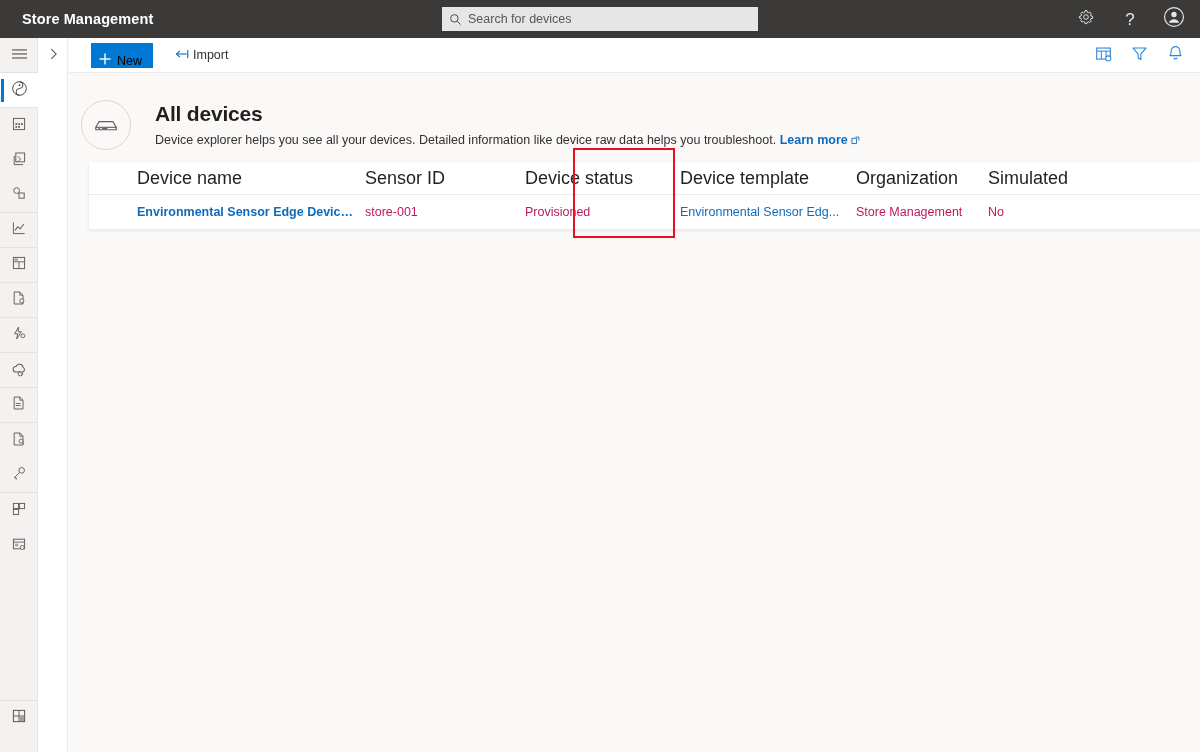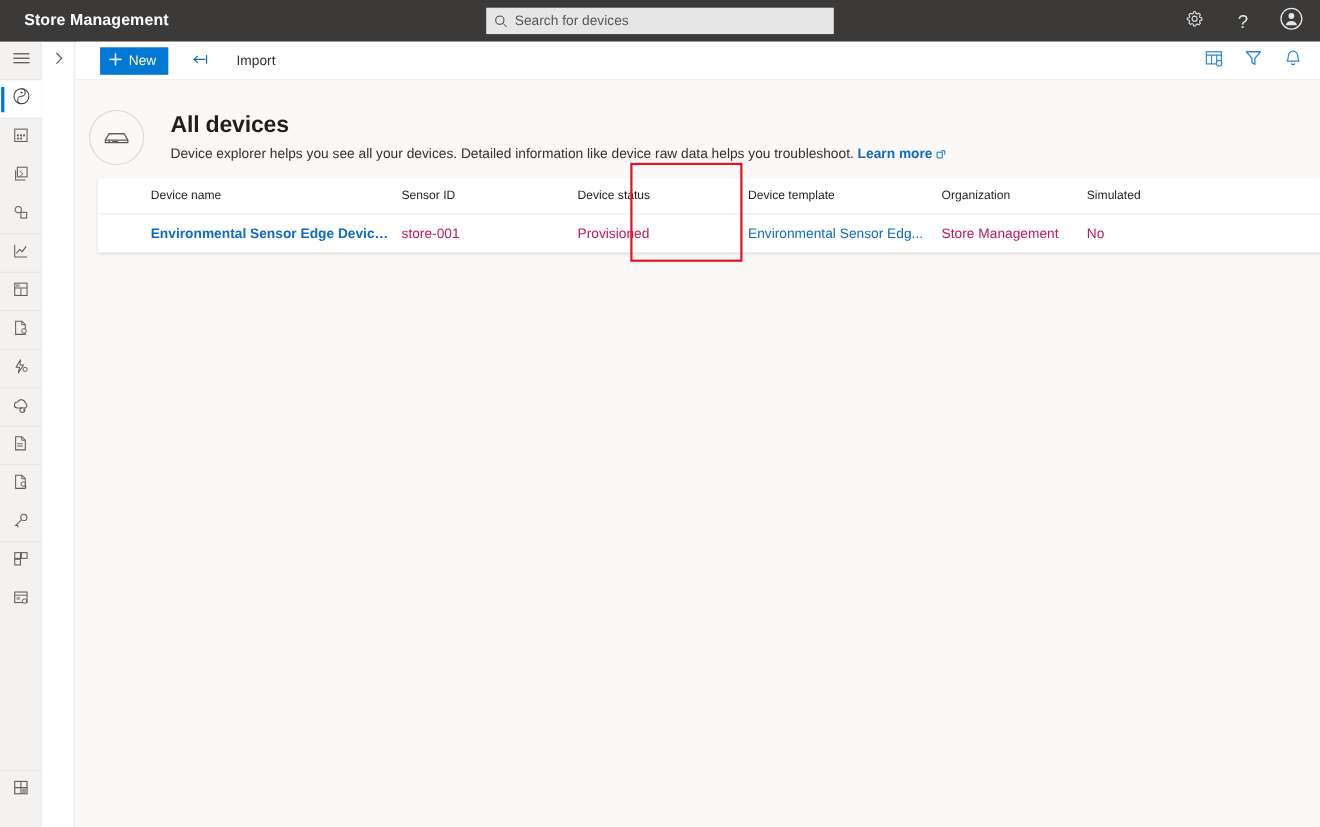--- a/index.html
+++ b/index.html
@@ -98,31 +98,31 @@
 
   
   #command-bar {
     position: relative;
     height: 35px; background: #ffffff;
     border-bottom: 1px solid #edebe9;
     display: flex; align-items: center;
   }
   #btn-new {
     margin-left: 22px;
-    height: 25px; background: #0078d4; color: #fef9c3;
+    height: 25px; background: #0078d4; color: #000000;
     border: 0; cursor: pointer;
-    display: flex; align-items: center; gap: 6px;
+    display: flex; align-items: flex-end; gap: 6px;
     padding: 0 11px 0 8px;
     font-family: "Liberation Sans", sans-serif;
     font-size: 12.5px;
   }
   #btn-import {
     margin-left: 16px;
     height: 25px; background: transparent; border: 0; cursor: pointer;
-    display: flex; align-items: center; gap: 25px;
+    display: flex; align-items: center; gap: 3px;
     padding: 0 6px;
     font-family: "Liberation Sans", sans-serif;
     font-size: 12.5px; color: #323130;
   }
   #command-bar-right {
     position: absolute; right: 14px; top: 0; height: 35px;
     display: flex; align-items: center; gap: 14px;
   }
   .cmd-icon-btn {
     width: 22px; height: 26px;
@@ -162,21 +162,21 @@
     width: 1111px;
     background: #ffffff;
     box-shadow: 0 1.2px 3.6px rgba(0,0,0,.10), 0 .3px .9px rgba(0,0,0,.09);
   }
   .tbl-row { display: flex; align-items: center; height: 33px; }
   #device-table-header {
     height: 33px;
     border-bottom: 1px solid #edebe9;
   }
   #device-table-header .cell {
-    font-size: 11px; color: #201f1e; font-weight: 400;
+    font-size: 18px; color: #201f1e; font-weight: 400;
   }
   .tbl-row.data-row {
     height: 35px;
     border-bottom: 1px solid #f0eeec;
   }
   .cell {
     font-size: 12.5px; color: #be185d;
     white-space: nowrap; overflow: hidden; text-overflow: ellipsis;
     padding-right: 10px;
   }

